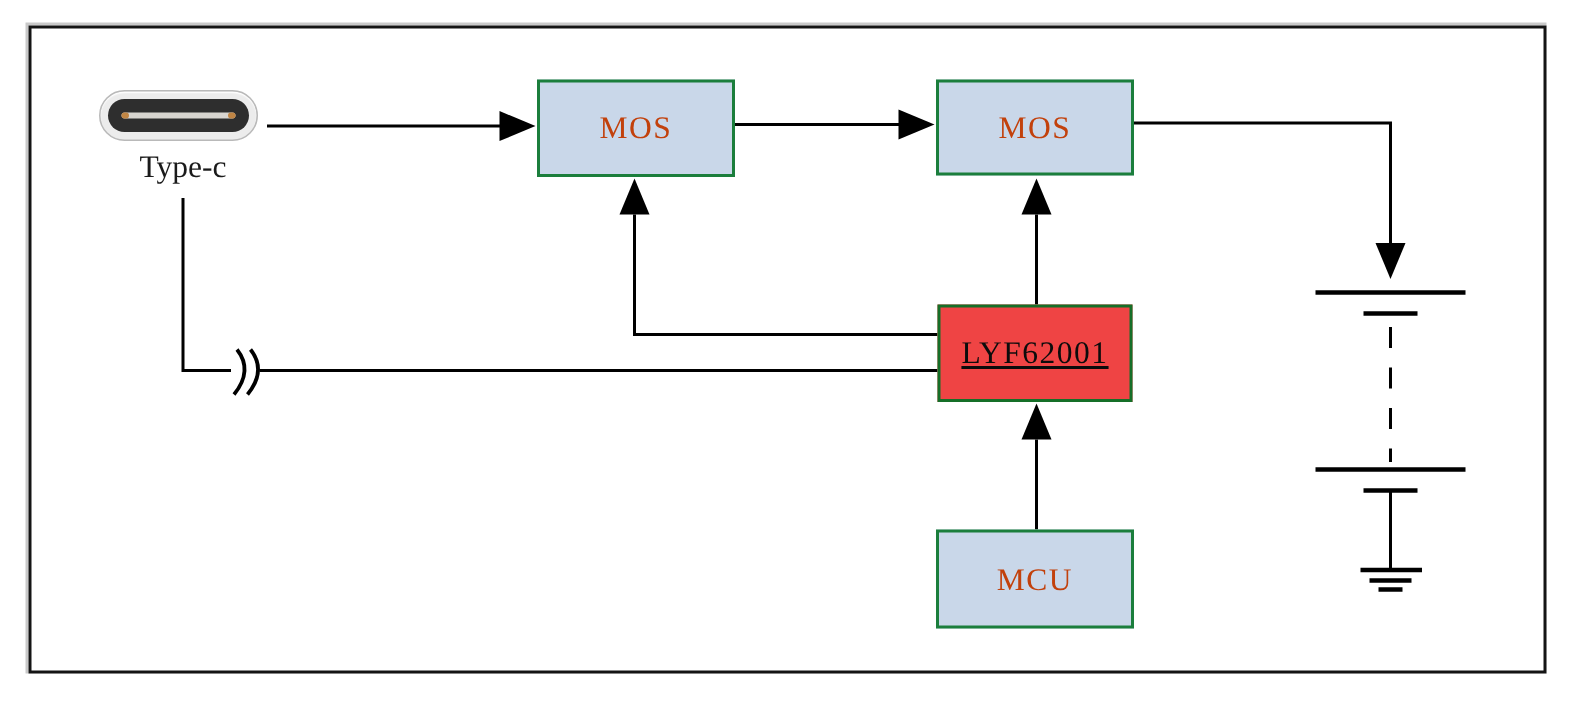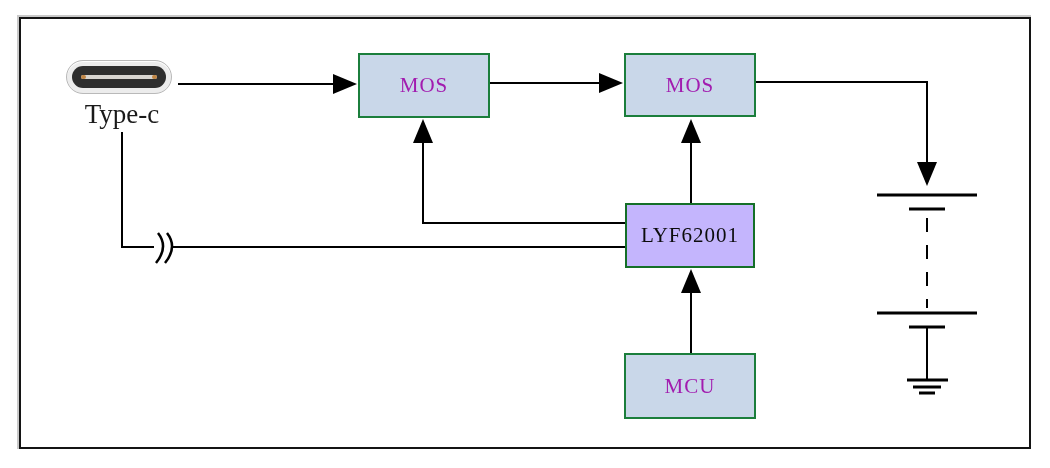--- a/index.html
+++ b/index.html
@@ -43,27 +43,28 @@
   }
   .block {
     position: absolute;
     box-sizing: border-box;
     background: #c9d7e9;
     border: 2px solid #1b7e3c;
     display: flex;
     align-items: center;
     justify-content: center;
     font-size: 21px;
-    color: #a21caf;
+    color: #c2410c;
     letter-spacing: 1px;
   }
   .block.chip {
-    background: #c4b5fd;
+    background: #ef4444;
     border-color: #156f28;
     color: #0c0c0c;
+    text-decoration: underline;
   }
   #mos1 { left: 358px; top: 53px;  width: 132px; height: 65px; }
   #mos2 { left: 624px; top: 53px;  width: 132px; height: 64px; }
   #lyf  { left: 625px; top: 203px; width: 130px; height: 65px; }
   #mcu  { left: 624px; top: 353px; width: 132px; height: 66px; text-align: right; }
 
   .typec-shell {
     position: absolute;
     left: 66px;
     top: 60px;
@@ -103,21 +104,21 @@
   }
   .typec-pin.left  { left: 0; }
   .typec-pin.right { right: 0; }
 
   .typec-label {
     position: absolute;
     left: 62px;
     top: 99px;
     width: 120px;
     text-align: center;
-    font-size: 27px;
+    font-size: 21px;
     color: #1a1a1a;
   }
 </style>
 </head>
 <body>
 
 <div class="canvas">
 
   <div class="frame"></div>
 

